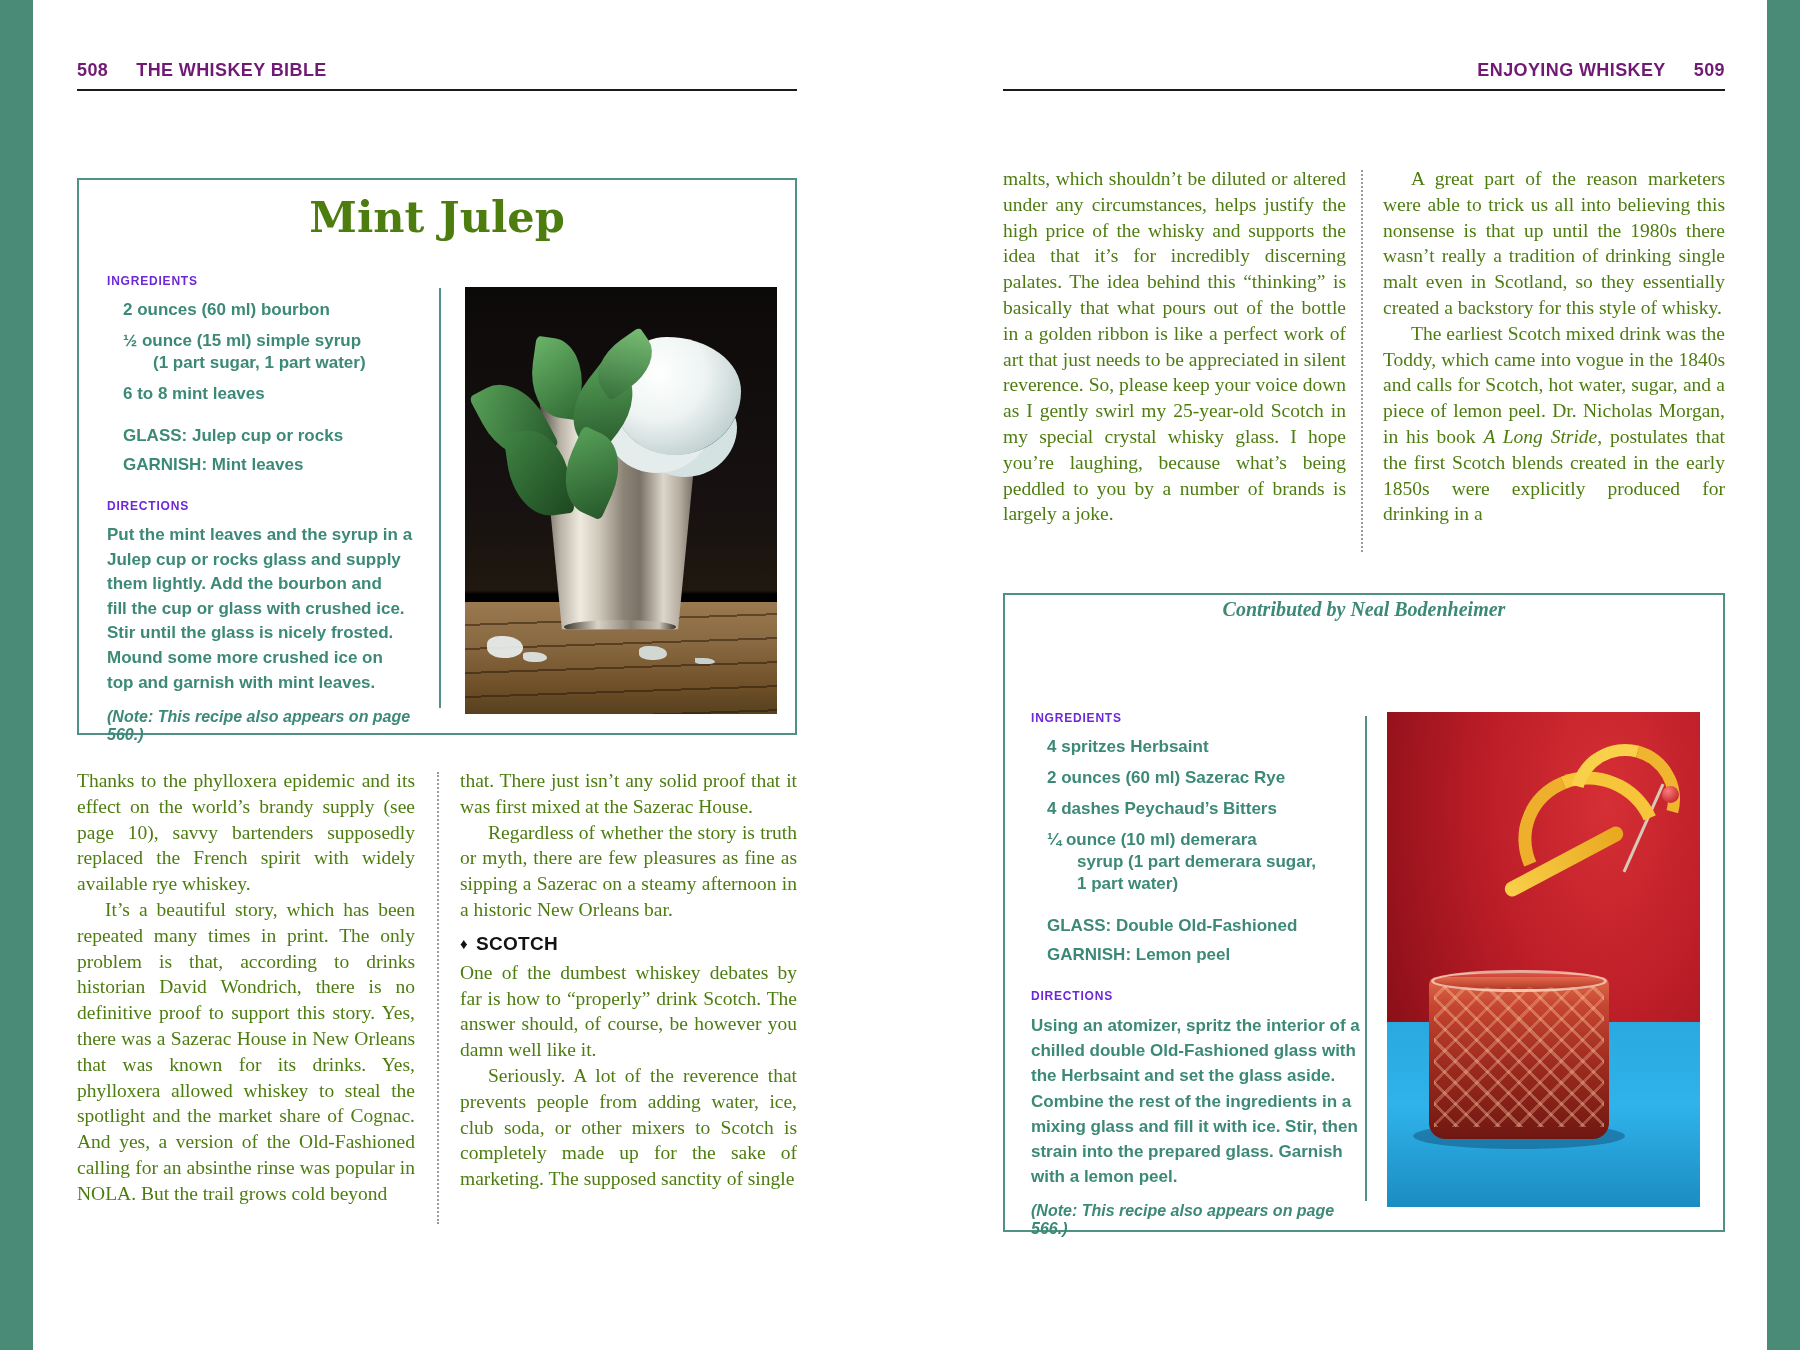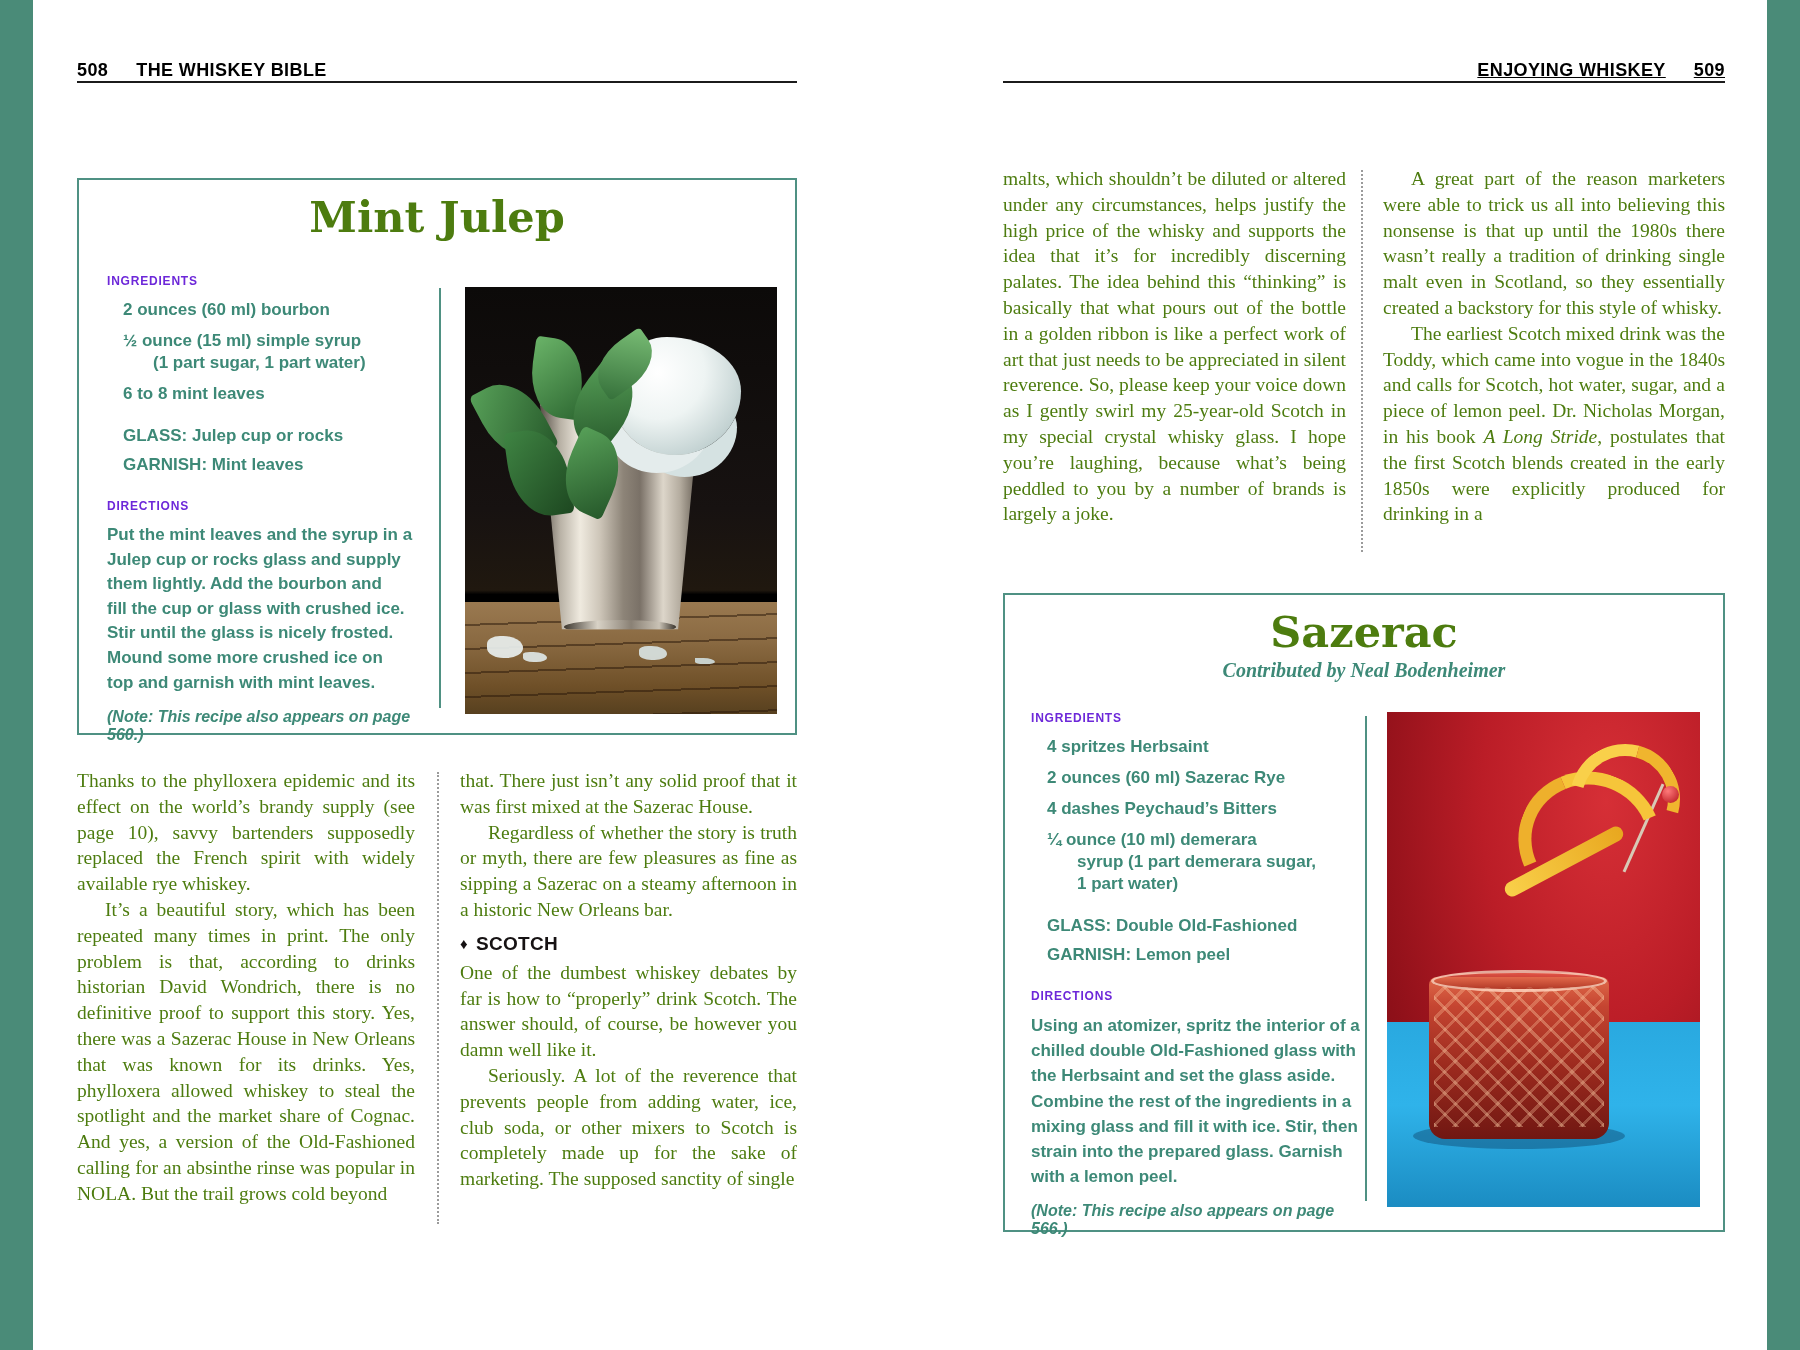--- a/index.html
+++ b/index.html
@@ -7,24 +7,24 @@
           font-family:"Liberation Sans",sans-serif;}
   .edge-band{position:absolute;top:0;bottom:0;width:33px;background:#4a8b78;}
   .edge-left{left:0;} .edge-right{right:0;}
 
   .page{position:absolute;top:0;height:1350px;}
   .page-left{left:77px;width:720px;}
   .page-right{left:1003px;width:722px;}
 
   
   .running-head{position:absolute;top:60px;left:0;right:0;display:flex;align-items:baseline;
-                border-bottom:2px solid #1b1b1b;color:#000000;
+                border-bottom:2px solid #1b1b1b;padding-bottom:8px;color:#701a75;
                 font-weight:bold;font-size:18px;letter-spacing:.4px;}
   .rh-left{justify-content:flex-start;gap:28px;}
-  .rh-right{justify-content:flex-end;gap:28px;text-decoration:underline;}
+  .rh-right{justify-content:flex-end;gap:28px;}
 
   
   .recipe-box{position:absolute;left:0;background:#fff;border:2px solid #4f9183;box-sizing:border-box;}
   .mint-box{top:178px;width:720px;height:557px;}
   .saz-box{top:593px;width:722px;height:639px;}
   .recipe-title{margin:14px 0 0;text-align:center;font-family:"DejaVu Serif","Liberation Serif",serif;
                 font-weight:bold;font-size:43px;line-height:1.1;color:#4d7c0f;}
   .recipe-subtitle{margin:3px 0 0;text-align:center;font-family:"Liberation Serif",serif;
                    font-style:italic;font-weight:bold;font-size:20px;color:#3d8977;}
   .recipe-left{position:absolute;width:336px;color:#3d8977;}
@@ -197,21 +197,20 @@
     <div class="body-col col-r1">
       <p class="bp">malts, which shouldn’t be diluted or altered under any circumstances, helps justify the high price of the whisky and supports the idea that it’s for incredibly discerning palates. The idea behind this “thinking” is basically that what pours out of the bottle in a golden ribbon is like a perfect work of art that just needs to be appreciated in silent reverence. So, please keep your voice down as I gently swirl my 25-year-old Scotch in my special crystal whisky glass. I hope you’re laughing, because what’s being peddled to you by a number of brands is largely a joke.</p>
     </div>
     <div class="dotted-div dot-right"></div>
     <div class="body-col col-r2">
       <p class="bp ind">A great part of the reason marketers were able to trick us all into believing this nonsense is that up until the 1980s there wasn’t really a tradition of drinking single malt even in Scotland, so they essentially created a backstory for this style of whisky.</p>
       <p class="bp ind"><span>The earliest Scotch mixed drink was the Toddy, which came into vogue in the 1840s and calls for Scotch, hot water, sugar, and a piece of lemon peel. Dr. Nicholas Morgan, in his book </span><em>A Long Stride</em><span>, postulates that the first Scotch blends created in the early 1850s were explicitly produced for drinking in a</span></p>
     </div>
 
     <section class="recipe-box saz-box">
-      <h1 class="recipe-title">Sazerac</h1>
       <p class="recipe-subtitle">Contributed by Neal Bodenheimer</p>
       <div class="recipe-left saz-left">
         <div class="r-label">INGREDIENTS</div>
         <ul class="ing-list">
           <li class="ing">4 spritzes Herbsaint</li>
           <li class="ing">2 ounces (60 ml) Sazerac Rye</li>
           <li class="ing">4 dashes Peychaud’s Bitters</li>
           <li class="ing">¼ ounce (10 ml) demerara
 syrup (1 part demerara sugar,
 1 part water)</li>

